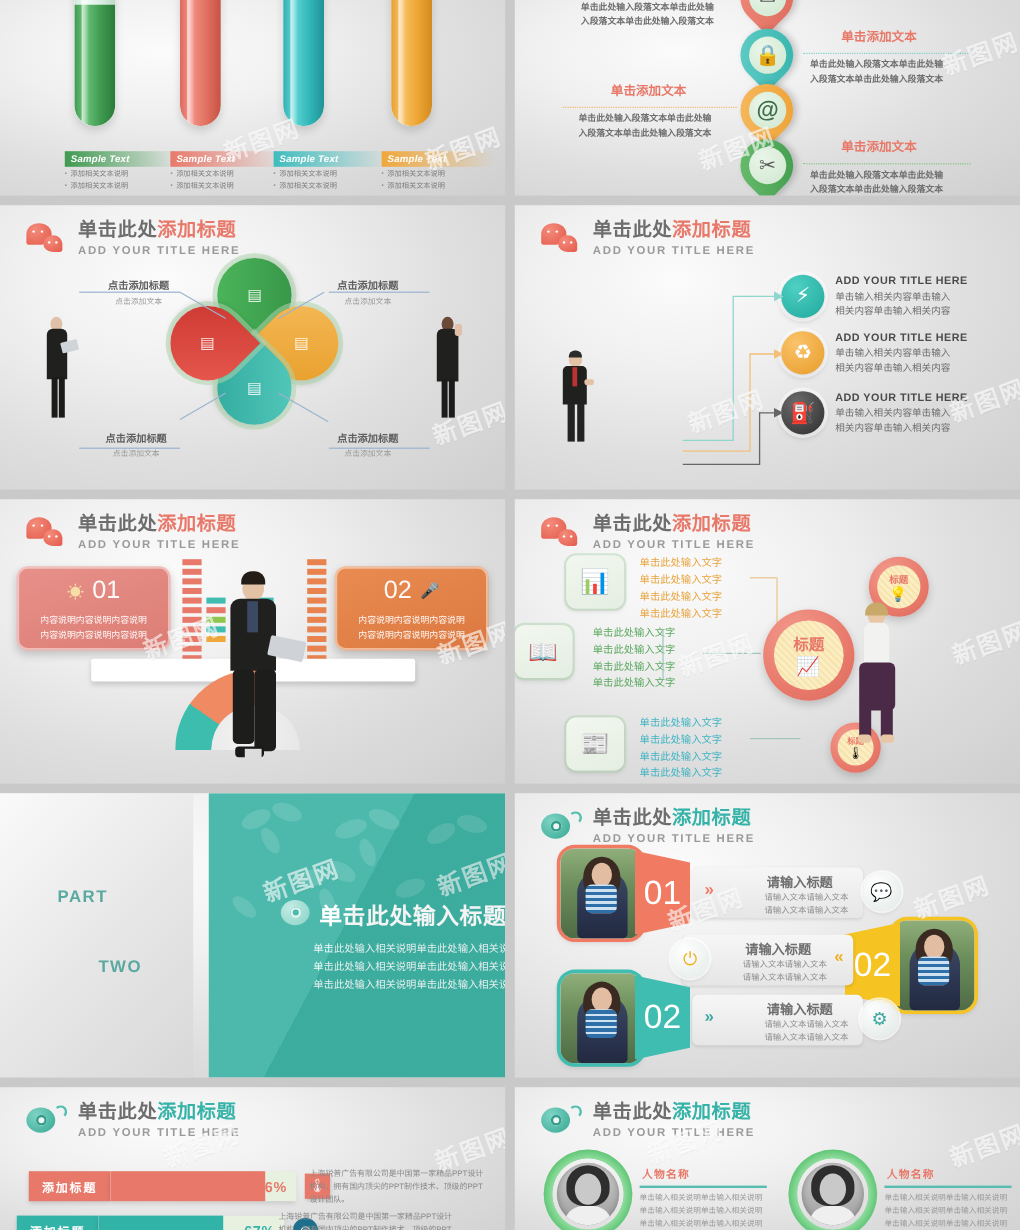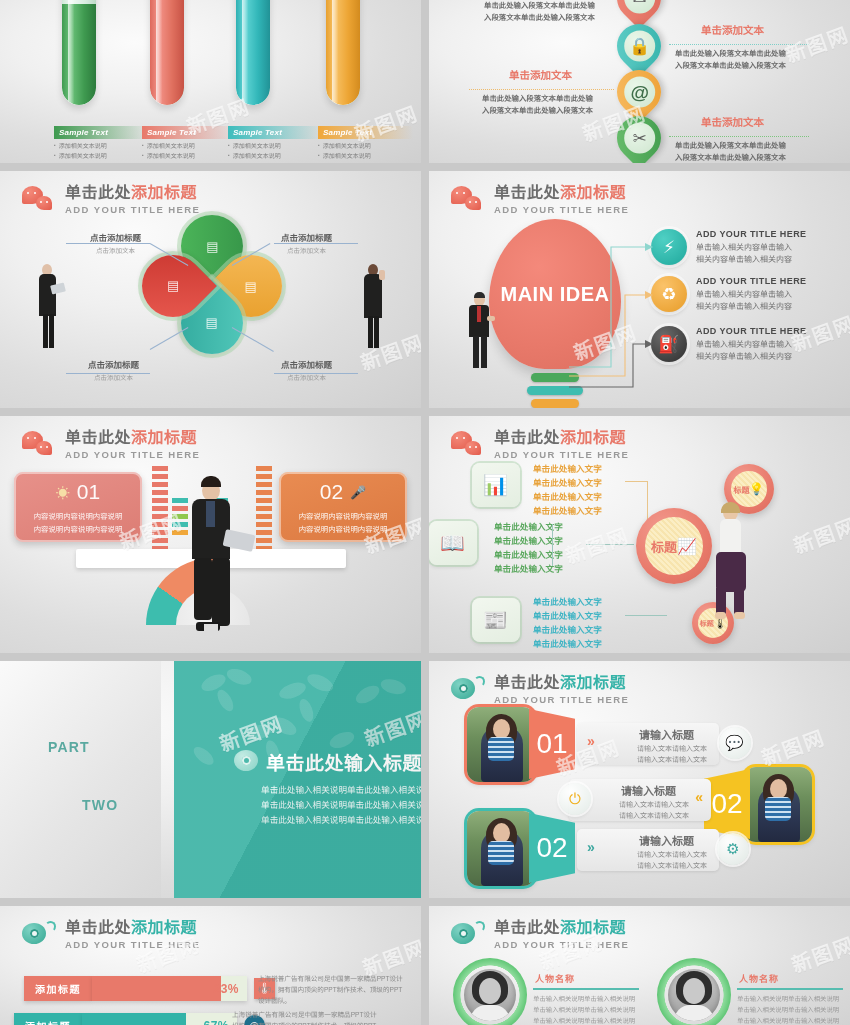--- a/index.html
+++ b/index.html
@@ -147,26 +147,26 @@
   .donut .half { width: 134px; height: 134px; border-radius: 50%;
       background: conic-gradient(from 180deg, #e8796a 0deg 40deg, #3dbdae 40deg 125deg, #ef8a63 125deg 180deg, transparent 180deg 360deg); }
   .donut .hole { position: absolute; left: 30px; top: 30px; width: 74px; height: 74px; border-radius: 50%;
       background: radial-gradient(ellipse at 40% 30%, #f3f3f3, #e2e2e2); }
 
   
   .icobox { position: absolute; width: 48px; height: 44px; border-radius: 8px;
       background: linear-gradient(160deg, #f2f7ef, #e4eee1);
       box-shadow: 0 0 0 2px rgba(176,214,176,.5), 0 2px 4px rgba(0,0,0,.12);
       display: flex; align-items: center; justify-content: center; font-size: 20px; }
-  .txtcol { position: absolute; font-size: 8.6px; font-weight: bold; line-height: 1.62; white-space: nowrap; }
+  .txtcol { position: absolute; font-size: 8.6px; font-weight: normal; line-height: 1.62; white-space: nowrap; }
   .bub { position: absolute; border-radius: 50%;
       background: radial-gradient(circle at 35% 28%, #f2998d, #e8796a 62%, #d96a5c);
       display: flex; align-items: center; justify-content: center; box-shadow: 0 3px 7px rgba(0,0,0,.18); }
   .bub .in { border-radius: 50%; background: repeating-linear-gradient(45deg, #fbeec4, #fbeec4 2px, #f7e4ae 2px, #f7e4ae 4px);
-      display: flex; flex-direction: row; align-items: center; justify-content: center; }
+      display: flex; flex-direction: column; align-items: center; justify-content: center; }
   .bub .in .lbl { font-weight: bold; color: #e8796a; }
   .vline { position: absolute; width: 1px; }
   .hline { position: absolute; height: 1px; }
 
   
   .s7-left { position: absolute; left: 0; top: 0; width: 161px; height: 100%;
       background: linear-gradient(135deg, #fafafa, #e6e6e6 55%, #d8d8d8); }
   .s7-right { position: absolute; left: 174px; top: 0; right: 0; height: 100%; background: #3fb4a6; overflow: hidden; }
   .s7-right::after { content: ""; position: absolute; inset: 0;
       background: linear-gradient(118deg, rgba(255,255,255,.07) 0 46%, rgba(0,0,0,.045) 46% 100%); }
@@ -437,29 +437,20 @@
           <i style="left:12px;top:6px;"></i>
         <i style="left:18px;top:15px;"></i>
           <i style="left:24px;top:15px;"></i>
       </div>
       <div class="titles">
         <div class="t-cn"><span>单击此处</span><span class="accent">添加标题</span></div>
         <div class="t-en">ADD YOUR TITLE HERE</div>
       </div>
     </div>
 
-    <div class="bulb">
-      <div class="glassb">
-          <span>MAIN IDEA</span>
-        </div>
-      <div class="ring" style="width:48px;height:9px;background:#4aa85c;"></div>
-      <div class="ring" style="width:56px;height:9px;background:#3fbdb0;"></div>
-      <div class="ring" style="width:48px;height:9px;background:#f0a73a;"></div>
-
-    </div>
 
     <div class="bi-row" style="left:222px;top:58px;">
       <div class="bi-ico ring2" style="background:radial-gradient(circle at 35% 28%,#4fd0c4,#1fa89c);">⚡</div>
       <div class="bi-txt">
         <div class="h">ADD YOUR  TITLE HERE</div>
         <div class="p" style="white-space:pre;">单击输入相关内容单击输入
 相关内容单击输入相关内容</div>
       </div>
     </div>
 
@@ -845,21 +836,21 @@
       <div class="titles">
         <div class="t-cn"><span>单击此处</span><span class="accent teal">添加标题</span></div>
         <div class="t-en">ADD YOUR TITLE HERE</div>
       </div>
     </div>
 
     <div class="pbar-row" style="left:24px;top:70px;">
       <div class="pbar-tag" style="background:#e8796a;">添加标题</div>
       <div class="pbar-track" style="background:#e8f0e0;">
         <div class="pbar-fill" style="width:83%;background:#e8796a;"></div>
-        <div class="pbar-pct" style="color:#e8796a;">23%</div>
+        <div class="pbar-pct" style="color:#e8796a;">36%</div>
       </div>
       <div class="pbar-ico" style="background:#e8796a;">🌡</div>
     </div>
     <div class="pbar-desc" style="left:258px;top:68px;">上海锐普广告有限公司是中国第一家精品PPT设计机构，拥有国内顶尖的PPT制作技术、顶级的PPT设计团队。</div>
 
     <div class="pbar-row" style="left:14px;top:107px;">
       <div class="pbar-tag" style="background:#32b3a8;">添加标题</div>
       <div class="pbar-track" style="background:#e8f0e0;">
         <div class="pbar-fill" style="width:67%;background:#32b3a8;"></div>
         <div class="pbar-pct" style="color:#32b3a8;">67%</div>

